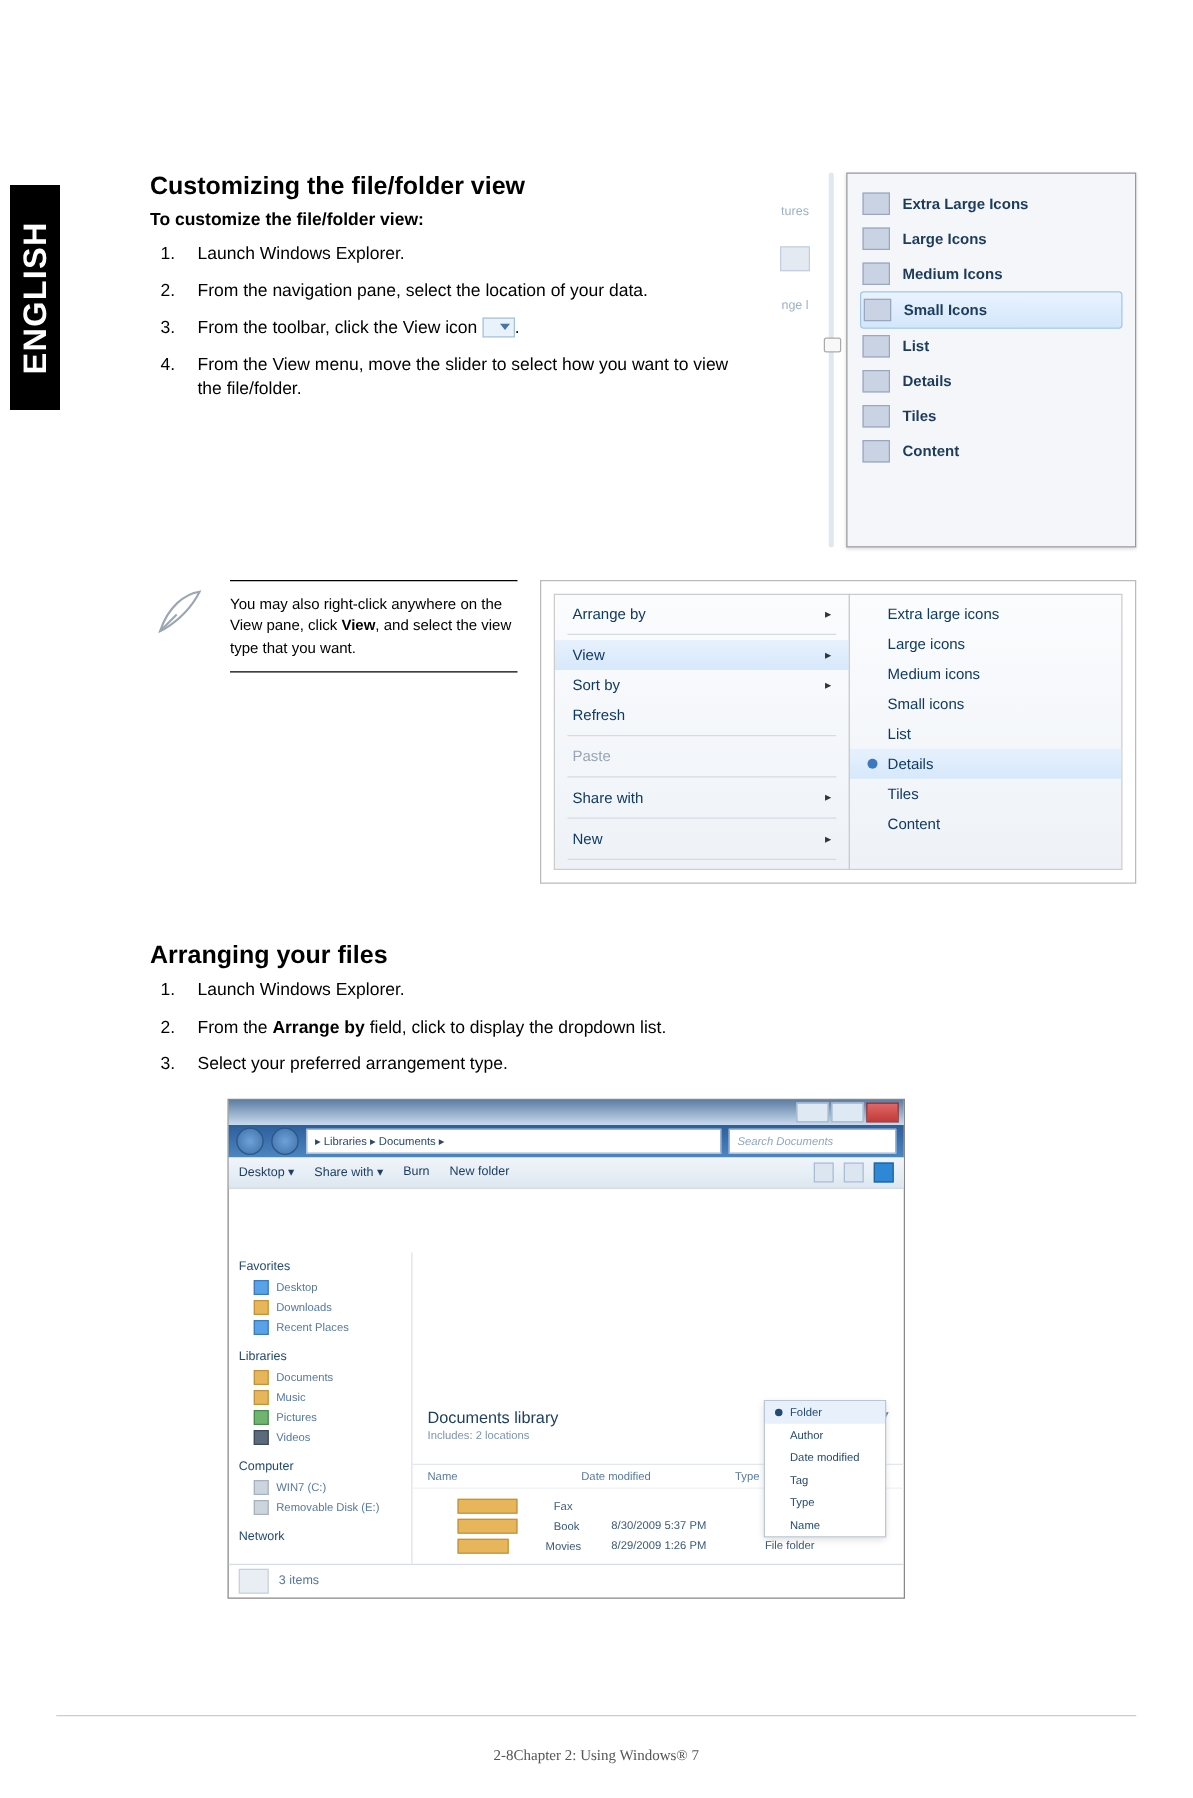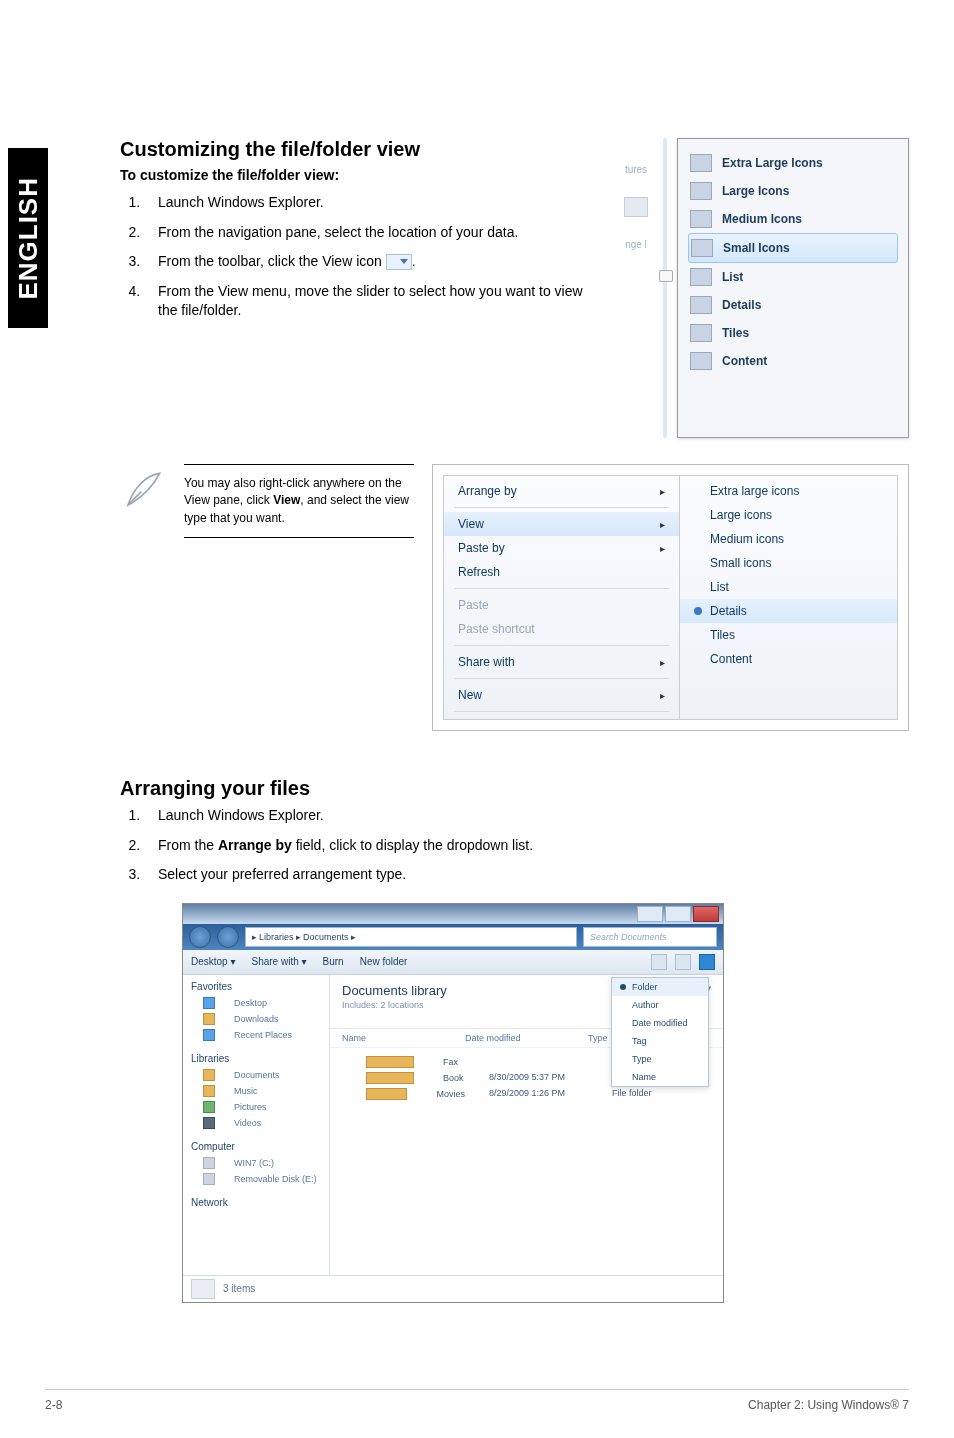--- a/index.html
+++ b/index.html
@@ -48,25 +48,25 @@
   .es-titlebar .btns span.close{background:linear-gradient(#e06767,#c23b3b);border-color:#8a2b2b;}
   .es-addr{height:26px;background:linear-gradient(#2d5e9a,#4d86c2);display:flex;align-items:center;gap:6px;padding:0 6px;color:#fff;}
   .es-addr .nav{width:20px;height:20px;border-radius:50%;background:radial-gradient(#6ea1d7,#3b6fa6);border:1px solid #2d5684;}
   .es-addr .bar{flex:1;height:18px;background:#fff;border:1px solid #9db6d2;color:#2b4968;padding:0 6px;display:flex;align-items:center;font-size:9px;}
   .es-addr .search{width:120px;height:18px;background:#fff;border:1px solid #9db6d2;color:#8fa7c0;padding:0 6px;display:flex;align-items:center;font-style:italic;font-size:9px;}
   .es-toolbar{height:24px;background:linear-gradient(#f1f5fa,#dde7f1);display:flex;align-items:center;padding:0 8px;color:#1e3f63;gap:16px;font-size:10px;justify-content:space-between;border-bottom:1px solid #c7d2de;}
   .es-toolbar .left{display:flex;gap:16px;}
   .es-toolbar .right{display:flex;gap:8px;align-items:center;}
   .sq{width:14px;height:14px;background:#dce6f1;border:1px solid #a9bdd3;}
   .sq.blue{background:#2e88d6;border-color:#1f63a1;}
-  .es-body{display:flex;height:300px;}
+  .es-body{display:flex;height:300px;align-items:flex-end;}
   .es-side{width:130px;border-right:1px solid #dbe2ea;padding:6px 8px;color:#1e3f63;}
   .es-side .grp{margin-bottom:10px;}
   .es-side .grp .hd{font-size:10px;color:#244a70;margin-bottom:3px;}
-  .es-side .grp .it{font-size:9px;color:#5578a0;padding:2px 0 2px 12px;display:flex;align-items:center;gap:19px;}
+  .es-side .grp .it{font-size:9px;color:#5578a0;padding:2px 0 2px 12px;display:flex;align-items:center;gap:6px;}
   .mini-ico{width:10px;height:10px;background:#e7b55a;border:1px solid #c4923c;display:inline-block;}
   .mini-ico.blue{background:#5aa2e7;border-color:#3c7abf;}
   .mini-ico.green{background:#6fb56f;border-color:#4a8a4a;}
   .mini-ico.gray{background:#ccd4dd;border-color:#a6b2c0;}
   .mini-ico.dark{background:#5b6b7c;border-color:#3e4a57;}
   .es-main{flex:1;display:flex;flex-direction:column;}
   .lib-hdr{padding:8px 12px;border-bottom:1px solid #e3e8ee;display:flex;justify-content:space-between;align-items:flex-start;}
   .lib-hdr .ttl{color:#1e3f63;font-size:13px;}
   .lib-hdr .sub{color:#7c95af;font-size:9px;font-weight:normal;margin-top:2px;}
   .lib-hdr .arr{color:#5578a0;font-size:9px;}
@@ -76,21 +76,21 @@
   .files .fr{display:flex;padding:2px 0;}
   .files .fr span{flex:1;padding-left:24px;}
   .files .fr .ico{display:inline-flex;align-items:center;gap:5px;}
   .drop{position:absolute;right:14px;top:2px;width:96px;background:#fff;border:1px solid #b9c6d5;box-shadow:0 2px 6px rgba(0,0,0,.15);font-size:9px;}
   .drop .dr{padding:4px 8px;color:#244a70;display:flex;align-items:center;gap:6px;}
   .drop .dr.sel{background:#e8f1fb;}
   .drop .dot2{width:6px;height:6px;border-radius:50%;background:#244a70;display:inline-block;}
   .rel{position:relative;}
   .es-status{height:26px;border-top:1px solid #d5dde6;display:flex;align-items:center;gap:8px;padding:0 8px;color:#5578a0;}
   .es-status .pic{width:22px;height:18px;background:#e9eef4;border:1px solid #c7d1dd;}
-  .footer{position:absolute;bottom:26px;left:45px;right:45px;display:flex;justify-content:space-between;font-size:12px;color:#555;border-top:1px solid #ccc;padding-top:8px;}
+  .footer{position:absolute;bottom:26px;left:45px;right:45px;display:flex;justify-content:center;font-size:12px;color:#555;border-top:1px solid #ccc;padding-top:24px;font-family:Liberation Serif, serif;}
   .view-icon{display:inline-block;width:24px;height:14px;background:#e9f1fa;border:1px solid #a6c1dc;vertical-align:middle;position:relative;}
   .view-icon:after{content:"";position:absolute;right:3px;top:4px;border-left:4px solid transparent;border-right:4px solid transparent;border-top:5px solid #4775a6;}
   b.kw{font-weight:bold;}
 </style>
 </head>
 <body>
 <div class="page">
   <div class="side-tab">
       <span>ENGLISH</span>
     </div>
@@ -175,32 +175,29 @@
             <div class="mrow">
                 <span>Arrange by</span>
                 <span class="arrow">▸</span>
               </div>
             <div class="sep"></div>
             <div class="mrow sel">
                 <span>View</span>
                 <span class="arrow">▸</span>
               </div>
             <div class="mrow">
-                <span>Paste by</span>
+                <span>Sort by</span>
                 <span class="arrow">▸</span>
               </div>
             <div class="mrow">
                 <span>Refresh</span>
               </div>
             <div class="sep"></div>
             <div class="mrow disabled">
                 <span>Paste</span>
-              </div>
-            <div class="mrow disabled">
-                <span>Paste shortcut</span>
               </div>
             <div class="sep"></div>
             <div class="mrow">
                 <span>Share with</span>
                 <span class="arrow">▸</span>
               </div>
             <div class="sep"></div>
             <div class="mrow">
                 <span>New</span>
                 <span class="arrow">▸</span>

